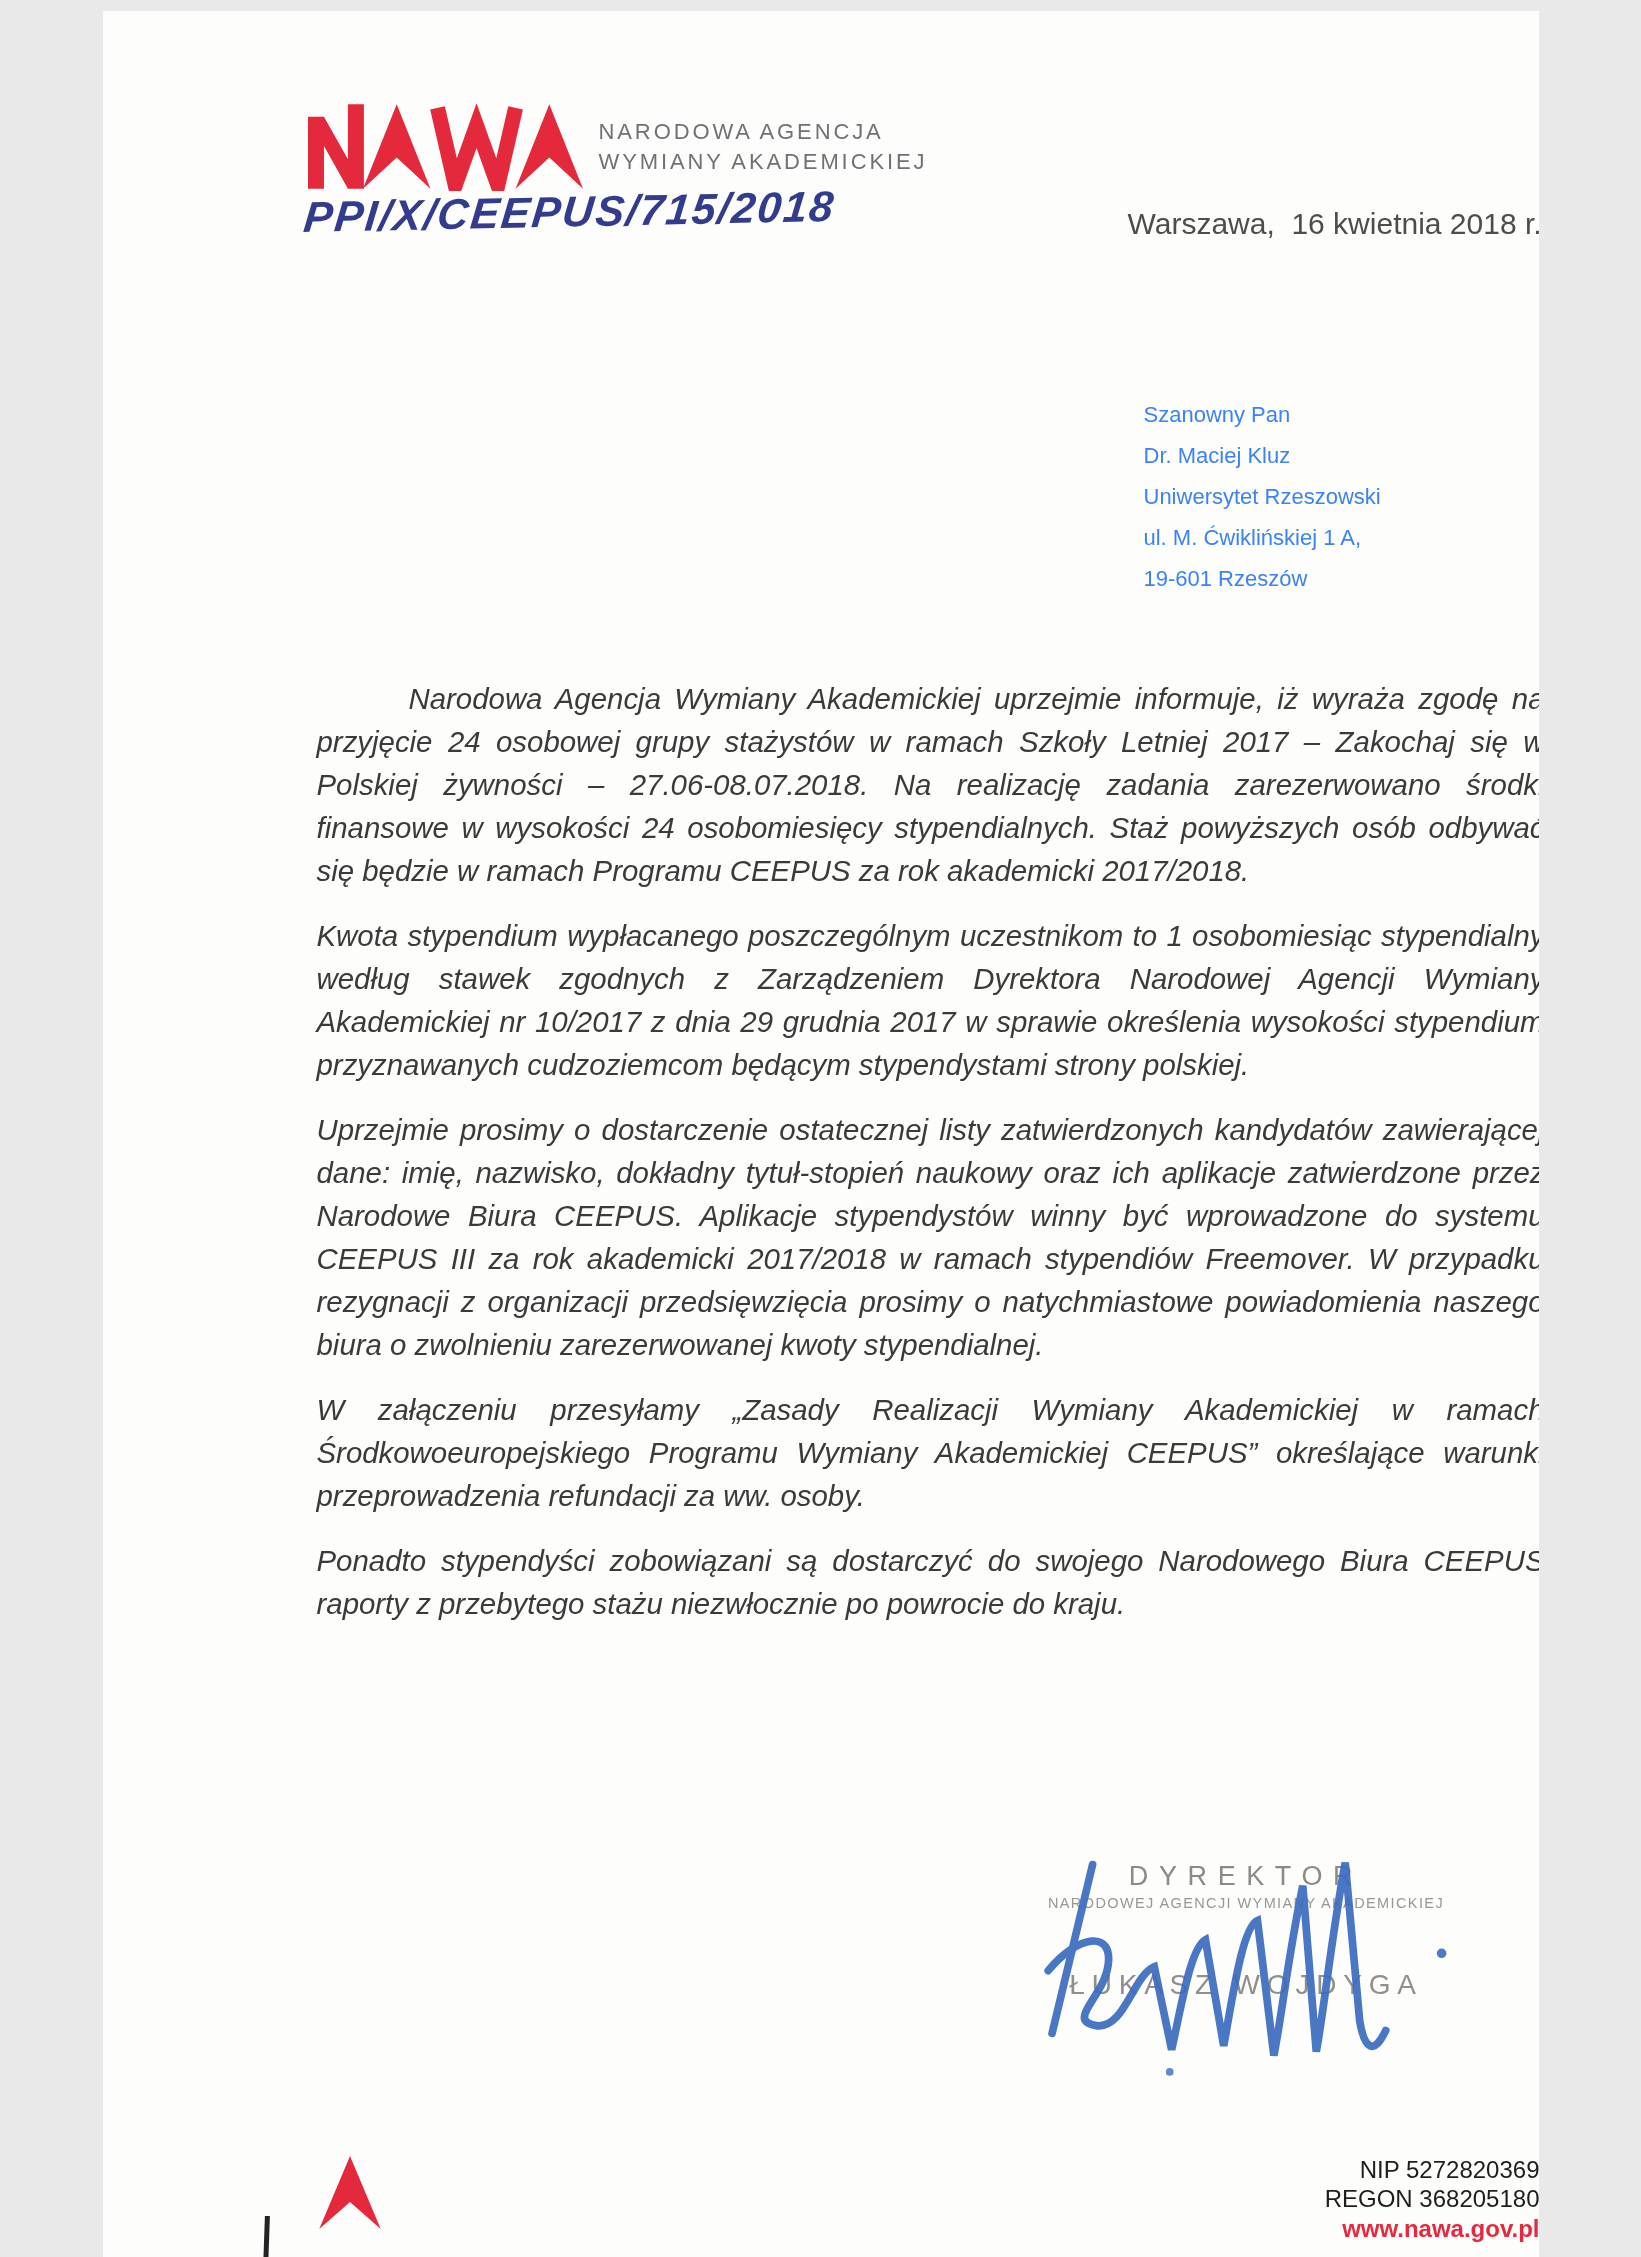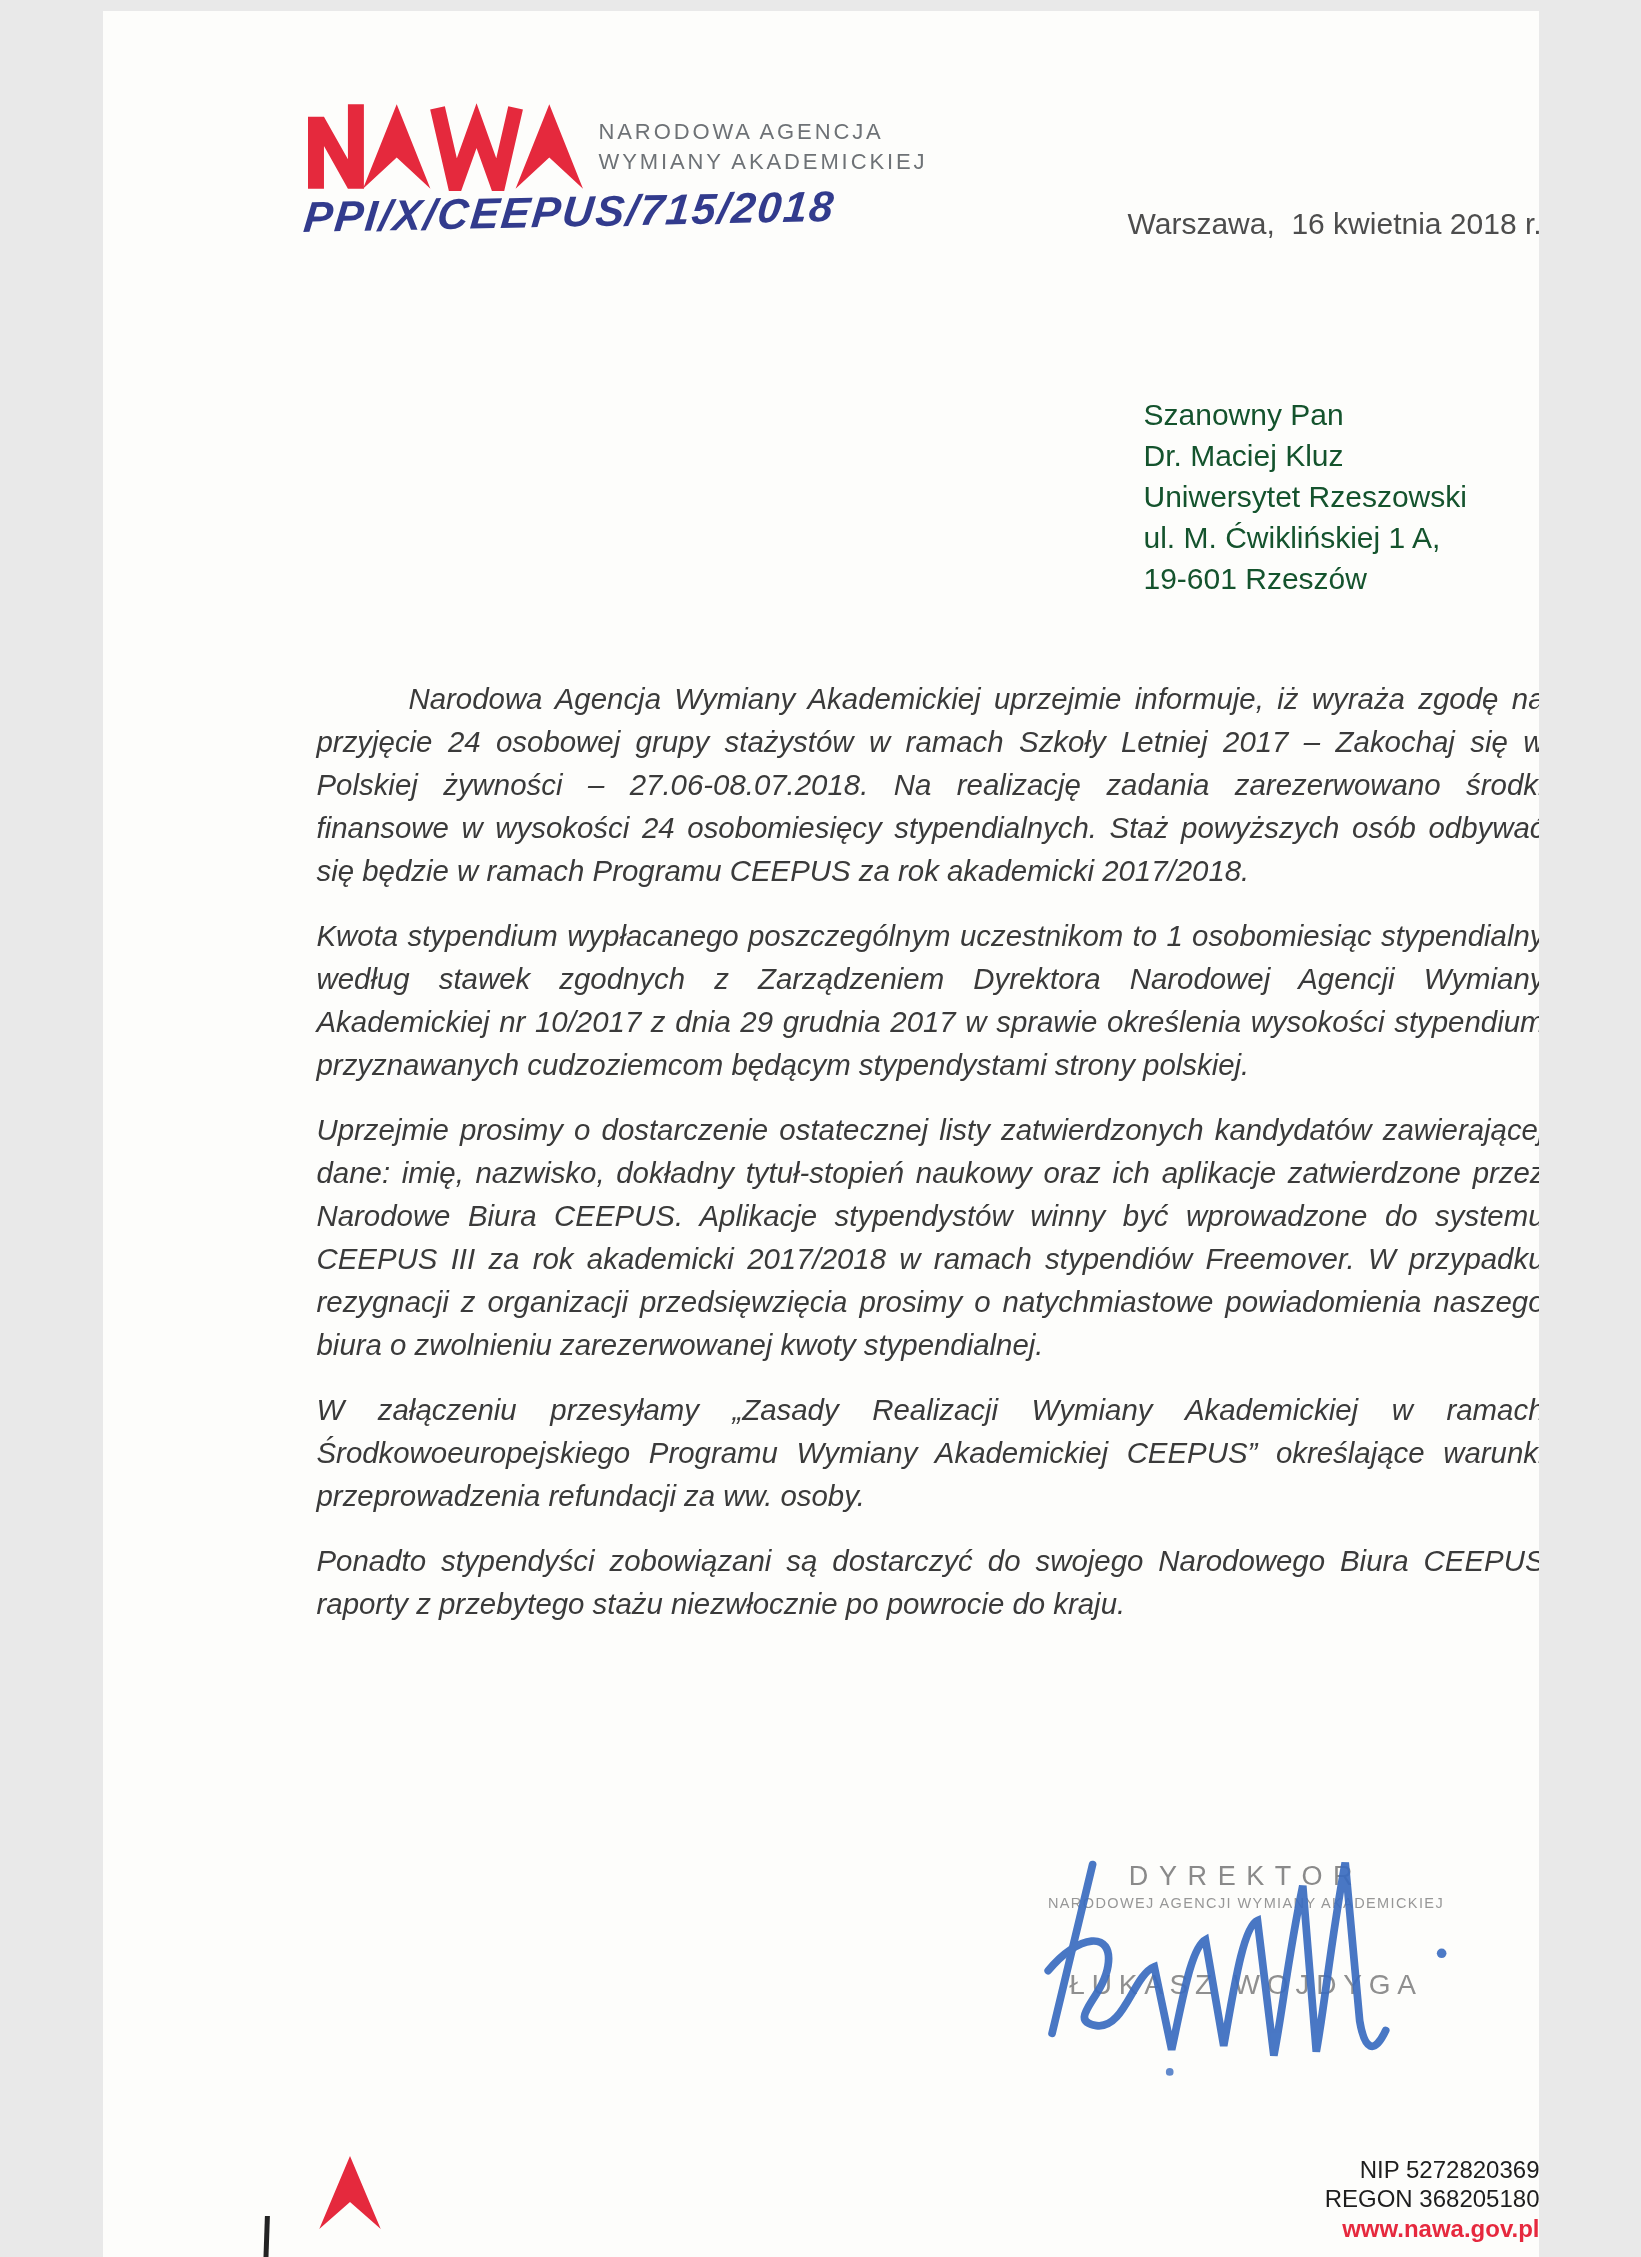--- a/index.html
+++ b/index.html
@@ -20,21 +20,21 @@
     letter-spacing:1.9px; color:#323b8d;
     transform:skewX(-7deg) rotate(-1.2deg); transform-origin:left center;
   }
   .date-line {
     position:absolute; left:1025px; top:196px;
     font-size:30px; color:#4d4d4d; white-space:pre;
   }
   
   .recipient {
     position:absolute; left:1041px; top:383px;
-    font-size:30px; line-height:41px; color:#14532d;
+    font-size:22px; line-height:41px; color:#3b82f6;
   }
   
   .body-text {
     position:absolute; left:214px; top:666px; width:1228px;font-style:italic;
   }
   .body-text p {
     margin:0 0 22px 0; font-size:29.4px; line-height:43px;
     text-align:justify; color:#3a3a3a;
   }
   .body-text p.indent { text-indent:92px; }

